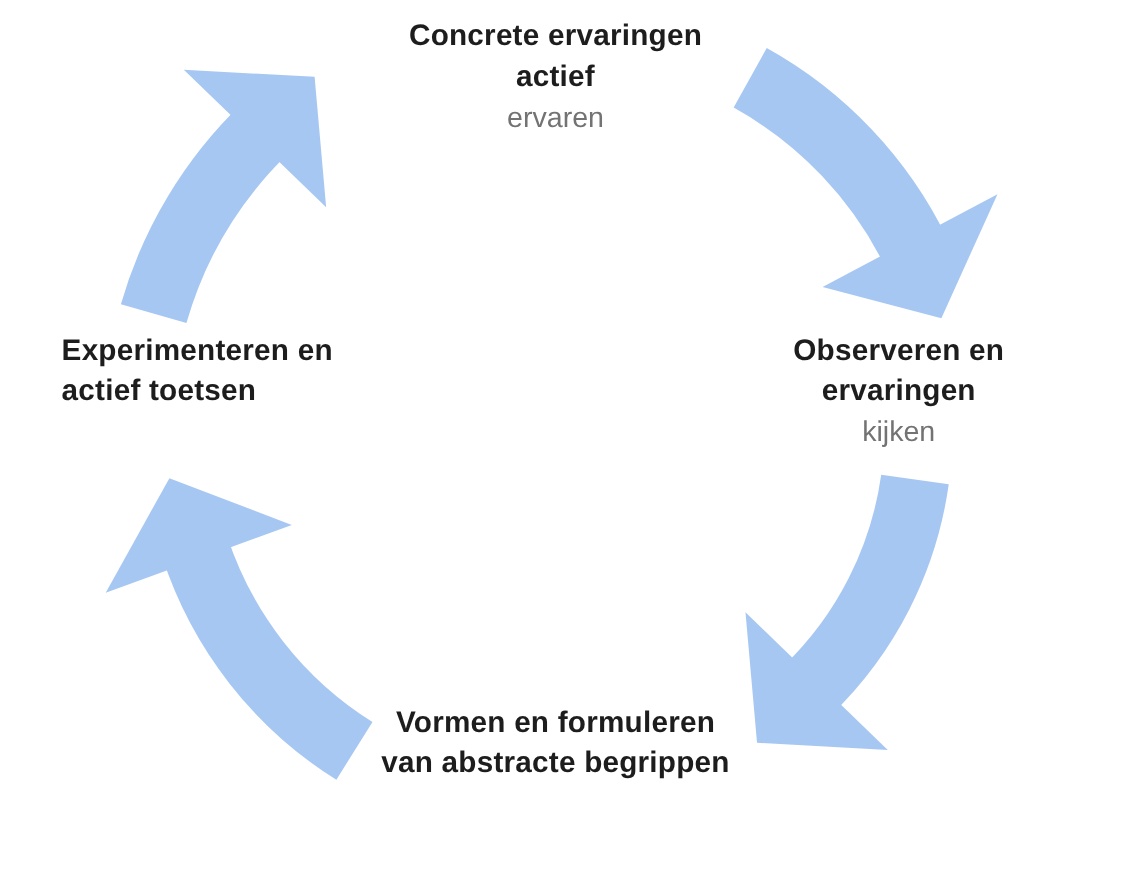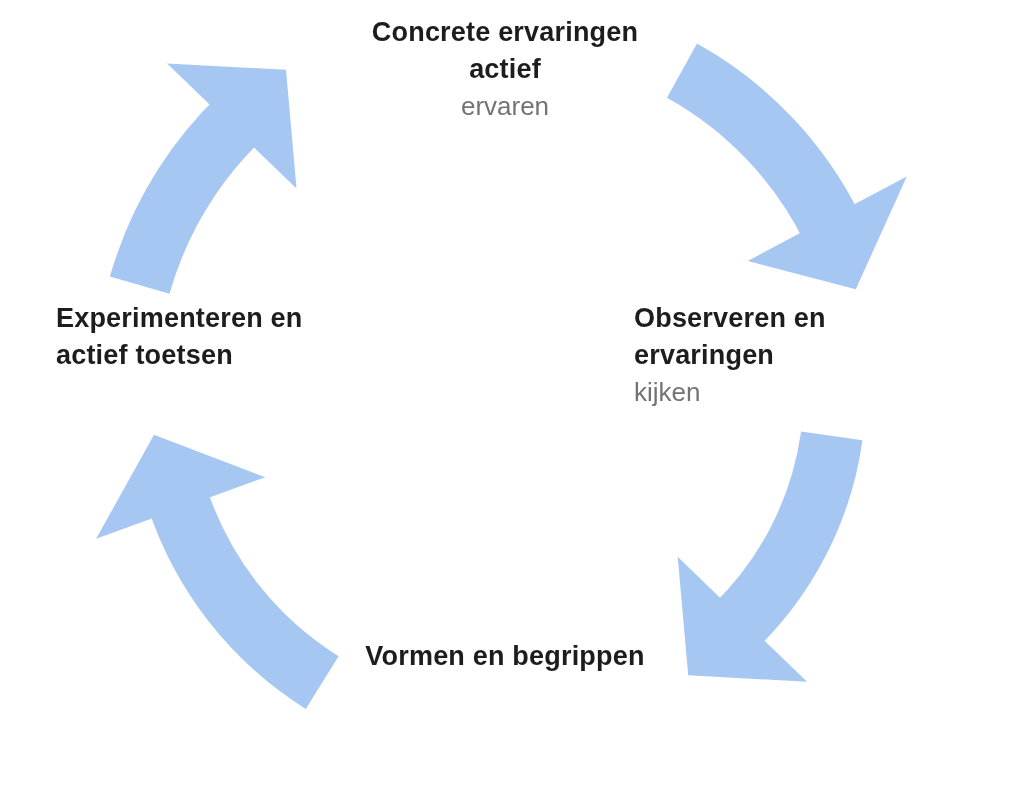--- a/index.html
+++ b/index.html
@@ -41,21 +41,21 @@
     color: #1d1d1d;
     letter-spacing: 0.2px;
   }
   .stage .subtitle {
     font-weight: 400;
     font-size: 26px;
     line-height: 37px;
     color: #737373;
   }
   .stage-top    { top: 14px;  left: 300px; width: 410px; text-align: center; }
-  .stage-right  { top: 300px; right: 60px; width: 330px; text-align: left; }
+  .stage-right  { top: 300px; right: 42px; width: 330px; text-align: center; }
   .stage-bottom { top: 638px; left: 300px; width: 410px; text-align: center; }
   .stage-left   { top: 300px; left: 56px;  width: 340px; text-align: left; }
 </style>
 </head>
 <body>
 
 <div class="canvas">
 
   <svg class="arrows-svg" width="1024" height="792" viewBox="0 0 1024 792" aria-hidden="true">
 
@@ -87,21 +87,22 @@
     <div class="subtitle">ervaren</div>
   </div>
 
   <div class="stage stage-right">
     <div class="title">Observeren en</div>
     <div class="title">ervaringen</div>
     <div class="subtitle">kijken</div>
   </div>
 
   <div class="stage stage-bottom">
-    <div class="title">Vormen en begrippen</div>
+    <div class="title">Vormen en formuleren</div>
+    <div class="title">van abstracte begrippen</div>
   </div>
 
   <div class="stage stage-left">
     <div class="title">Experimenteren en</div>
     <div class="title">actief toetsen</div>
   </div>
 
 </div>
 
 </body></html>

